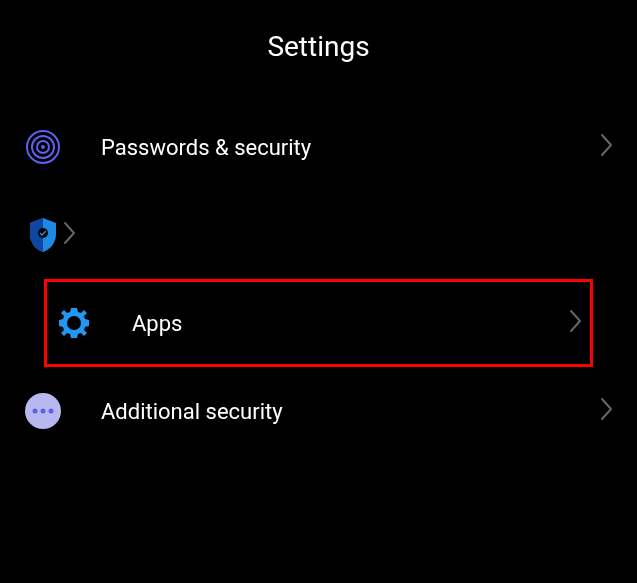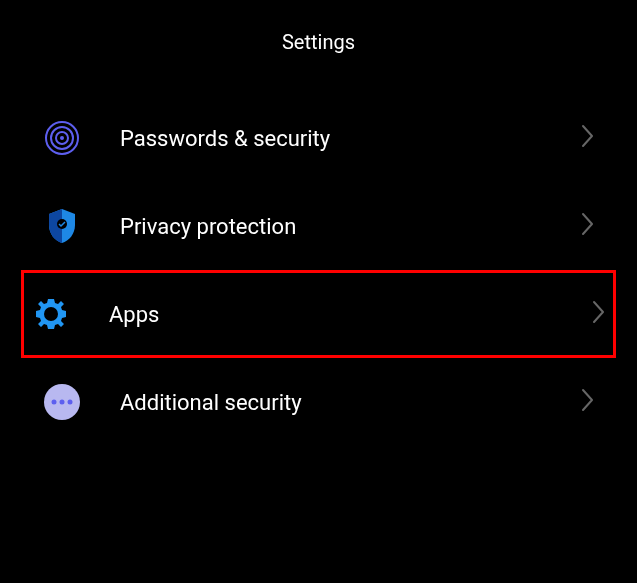--- a/index.html
+++ b/index.html
@@ -13,38 +13,38 @@
       background: #000000;
       font-family: -apple-system, BlinkMacSystemFont, 'Segoe UI', Roboto, sans-serif;
       color: #ffffff;
       overflow: hidden;
     }
     .header {
       text-align: center;
       padding: 30px 0 40px 0;
     }
     .header-title {
-      font-size: 20px;
+      font-size: 28px;
       font-weight: 400;
       color: #ffffff;
     }
     .menu-list {
       padding: 0;
     }
     .menu-item {
       display: flex;
       align-items: center;
-      padding: 24px 42px;
+      padding: 24px 23px;
       cursor: pointer;
       position: relative;
     }
     .menu-item.highlighted {
       outline: 3px solid #ff0000;
       outline-offset: -3px;
-      margin: 0 21px;
+      margin: 0 44px;
       padding: 24px 10px;
     }
     .icon-wrapper {
       width: 40px;
       height: 40px;
       display: flex;
       align-items: center;
       justify-content: center;
       flex-shrink: 0;
     }
@@ -92,21 +92,20 @@
 
   <div class="menu-item">
     <div class="icon-wrapper">
       <svg width="34" height="38" viewBox="0 0 34 38">
         <path d="M17 2 L30 7 L30 18 C30 27 24 34 17 36 C10 34 4 27 4 18 L4 7 Z" fill="#1e88e5"></path>
         <path d="M17 2 L17 36 C10 34 4 27 4 18 L4 7 Z" fill="#0d47a1"></path>
         <circle cx="17" cy="17" r="5" fill="#000"></circle>
         <path d="M14 17 L16 19 L20 15" stroke="#1e88e5" stroke-width="1.5" fill="none"></path>
       </svg>
     </div>
-    <div class="menu-label">Privacy protection</div>
     <div class="chevron">
       <svg viewBox="0 0 14 24" fill="none">
         <path d="M2 2 L11 12 L2 22" stroke="#666" stroke-width="2" stroke-linecap="round" stroke-linejoin="round"></path>
       </svg>
     </div>
   </div>
 
 
   <div class="menu-item highlighted">
     <div class="icon-wrapper">

